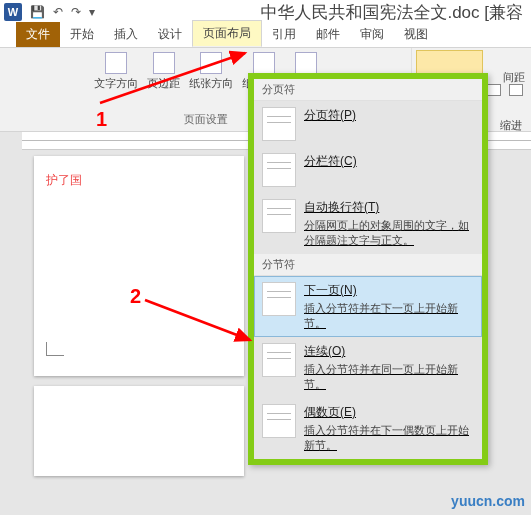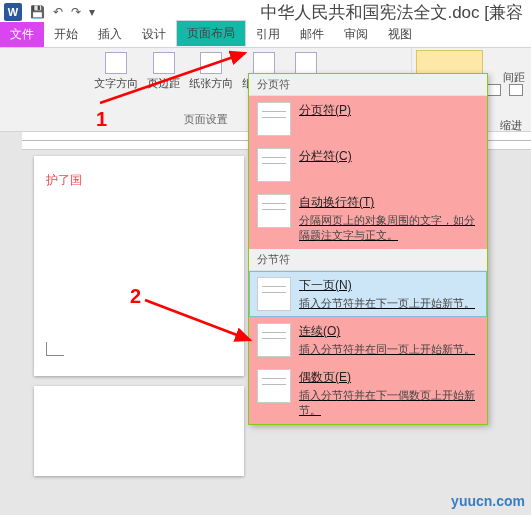--- a/index.html
+++ b/index.html
@@ -6,22 +6,22 @@
 body { background: #fff; width: 531px; height: 515px; overflow: hidden; position: relative; }
 
 .titlebar { height: 24px; background: #fff; display: flex; align-items: center; padding: 0 4px; }
 .titlebar .wicon { width: 18px; height: 18px; background: #2b579a; color: #fff; font-weight: bold; font-size: 11px; display: flex; align-items: center; justify-content: center; border-radius: 2px; }
 .titlebar .qat { display: flex; gap: 8px; margin-left: 8px; align-items: center; }
 .titlebar .qat span { font-size: 12px; color: #555; }
 .titlebar .doctitle { margin-left: auto; font-size: 17px; color: #444; padding-right: 4px; }
 
 .tabs { height: 24px; display: flex; align-items: flex-end; background: #fff; border-bottom: 1px solid #d4d4d4; }
 .tab { padding: 4px 10px; font-size: 12px; color: #444; cursor: pointer; }
-.tab.file { background: #d946ef; color: #fff; }
-.tab.active { border: 1px solid #d4d4d4; border-bottom: 1px solid #f1f1f1; background: #14b8a6; }
+.tab.file { background: #a16207; color: #fff; margin-left: 16px; }
+.tab.active { border: 1px solid #d4d4d4; border-bottom: 1px solid #f1f1f1; background: #fef9c3; }
 
 .ribbon { height: 84px; background: #f1f1f1; border-bottom: 1px solid #d4d4d4; display: flex; position: relative; }
 .rgroup { display: flex; flex-direction: column; align-items: center; padding: 2px 4px; border-right: 1px solid #e0e0e0; }
 .rgroup .btns { display: flex; gap: 1px; align-items: center; }
 .rbtn { display: flex; flex-direction: column; align-items: center; gap: 2px; padding: 2px 4px; font-size: 11px; color: #444; cursor: pointer; }
 .rbtn .ic { width: 22px; height: 22px; border: 1px solid #aac; background: #fff; }
 .rgroup .glabel { font-size: 11px; color: #666; margin-top: auto; padding: 2px 0; font-family: Liberation Mono, monospace; }
 .drop-row { display: flex; align-items: center; gap: 2px; font-size: 11px; color: #444; padding: 1px 4px; cursor: pointer; }
 .drop-row .mini { width: 14px; height: 12px; border: 1px solid #888; background: #fff; }
 .drop-row.highlight { background: #fde8a8; border: 1px solid #e0c45c; }
@@ -32,21 +32,21 @@
 .workspace { position: relative; background: #e6e6e6; height: calc(515px - 132px); }
 .ruler { height: 18px; background: #fff; border-bottom: 1px solid #ccc; position: relative; margin-left: 22px; }
 .ruler::before { content: ""; position: absolute; left: 0; right: 0; top: 8px; border-top: 1px solid #bbb; }
 .lmark { position: absolute; left: 2px; top: 134px; font-size: 11px; background: #fff; border: 1px solid #ccc; padding: 0 3px; color: #555; }
 
 .page { background: #fff; margin: 6px 0 10px 34px; width: 210px; box-shadow: 0 1px 3px rgba(0,0,0,.3); padding: 14px 12px; min-height: 220px; position: relative; }
 .page.small { min-height: 90px; }
 .doc-text { font-size: 12px; color: #ef4444; }
 .sbmark { position: absolute; left: 12px; bottom: 20px; width: 18px; height: 14px; border-left: 1px solid #888; border-bottom: 1px solid #888; }
 
-.dropdown { position: absolute; left: 248px; top: 73px; width: 240px; background: #fca5a5; border: 1px solid #84cc16; box-shadow: 2px 2px 6px rgba(0,0,0,.25); z-index: 30; }
+.dropdown { position: absolute; left: 248px; top: 73px; width: 240px; background: #e5e5e5; border: 6px solid #84cc16; box-shadow: 2px 2px 6px rgba(0,0,0,.25); z-index: 30; }
 .dd-header { background: #f0f0f0; font-size: 11px; color: #555; padding: 3px 8px; border-bottom: 1px solid #e0e0e0; }
 .dd-item { display: flex; gap: 8px; padding: 6px 8px; cursor: pointer; text-decoration: underline; }
 .dd-item:hover, .dd-item.hover { background: #cde6f7; }
 .dd-item.hover { border: 1px solid #8ab8d9; padding: 5px 7px; }
 .dd-ic { width: 34px; height: 34px; border: 1px solid #ccc; background: #fff; flex-shrink: 0; position: relative; }
 .dd-ic::before, .dd-ic::after { content: ""; position: absolute; left: 4px; right: 4px; border-top: 1px solid #bbb; }
 .dd-ic::before { top: 8px; } .dd-ic::after { top: 14px; }
 .dd-txt { font-size: 11px; color: #444; }
 .dd-txt .t { font-size: 12px; color: #222; margin-bottom: 2px; }
 

